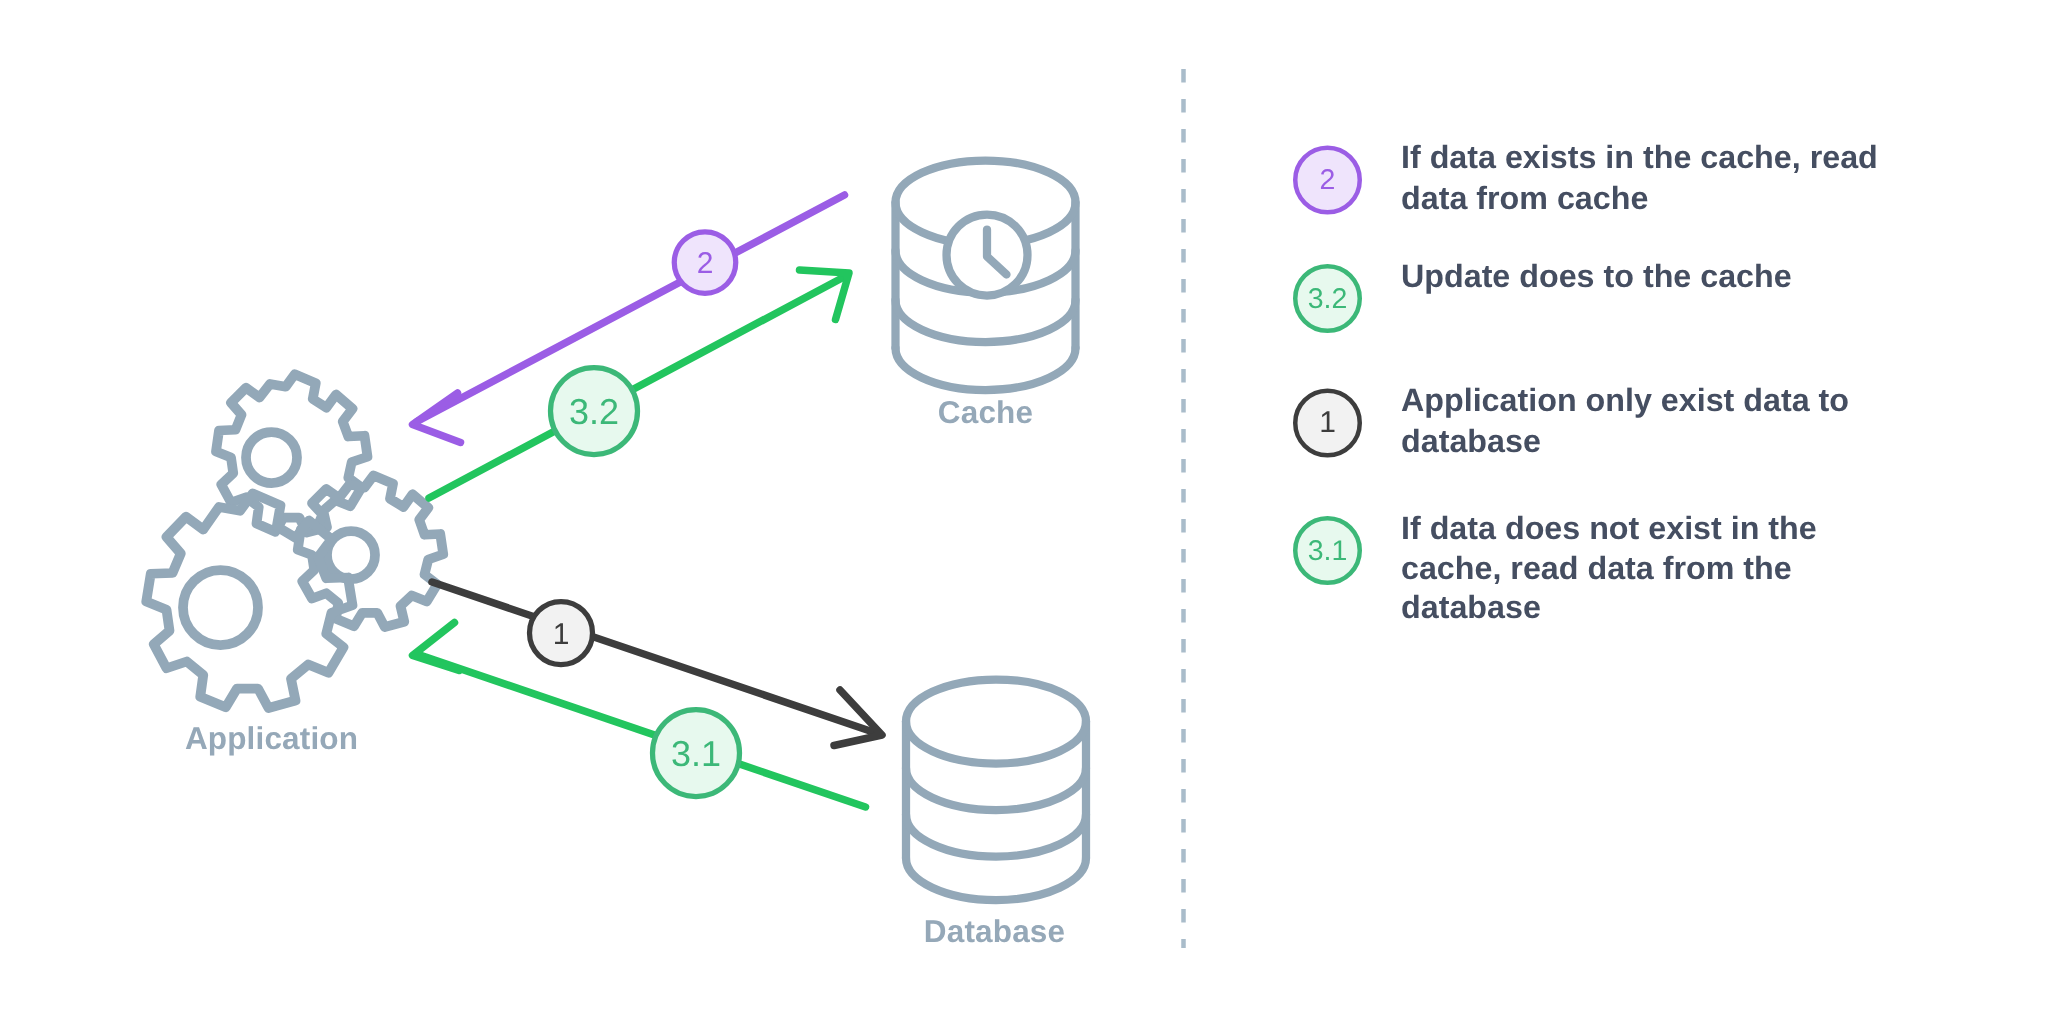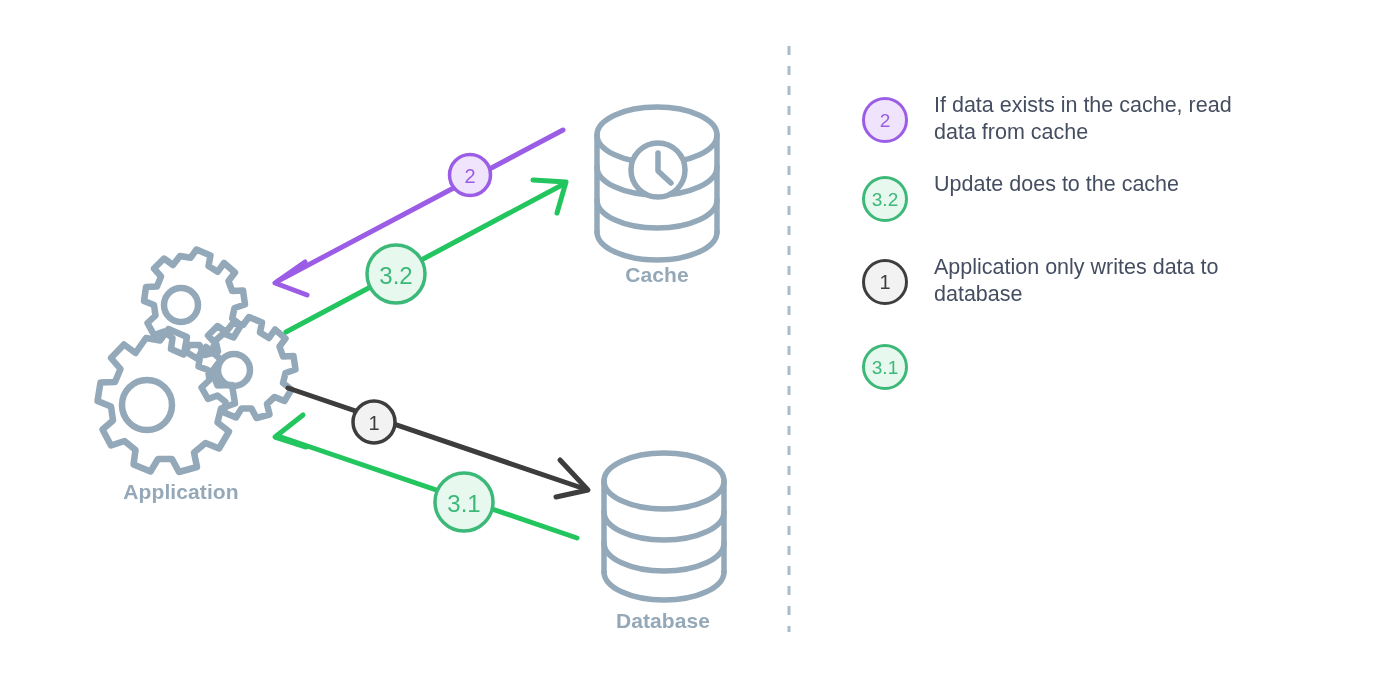--- a/index.html
+++ b/index.html
@@ -68,21 +68,21 @@
   .legend-badge.small {
     font-size: 20px;
   }
   .legend-text {
     margin-left: 26px;
     font-family: "Liberation Sans", sans-serif;
     font-size: 21.5px;
     line-height: 26.5px;
     color: #454e61;
     max-width: 340px;
-    font-weight: 400;
+    font-weight: 700;
   }
 </style>
 </head>
 <body>
 
 <div id="stage">
 
   <svg id="diagram-svg" viewBox="0 0 1376 686">
     <defs>
       
@@ -198,23 +198,24 @@
       <div class="legend-badge" style="border:3px solid #3cb878;background:#e7f9ee;color:#3cb878;">
         <span>3.2</span>
       </div>
       <div class="legend-text">Update does to the cache</div>
     </div>
 
     <div class="legend-item" style="margin-bottom:32px;">
       <div class="legend-badge small" style="border:3px solid #3d3d3d;background:#f2f2f2;color:#3d3d3d;">
         <span>1</span>
       </div>
-      <div class="legend-text">Application only writes data to database</div>
+      <div class="legend-text">Application only exist data to database</div>
     </div>
 
     <div class="legend-item" style="margin-bottom:0;">
       <div class="legend-badge" style="border:3px solid #3cb878;background:#e7f9ee;color:#3cb878;">
         <span>3.1</span>
       </div>
+      <div class="legend-text">If data does not exist in the cache, read data from the database</div>
     </div>
 
   </div>
 </div>
 
 </body></html>

